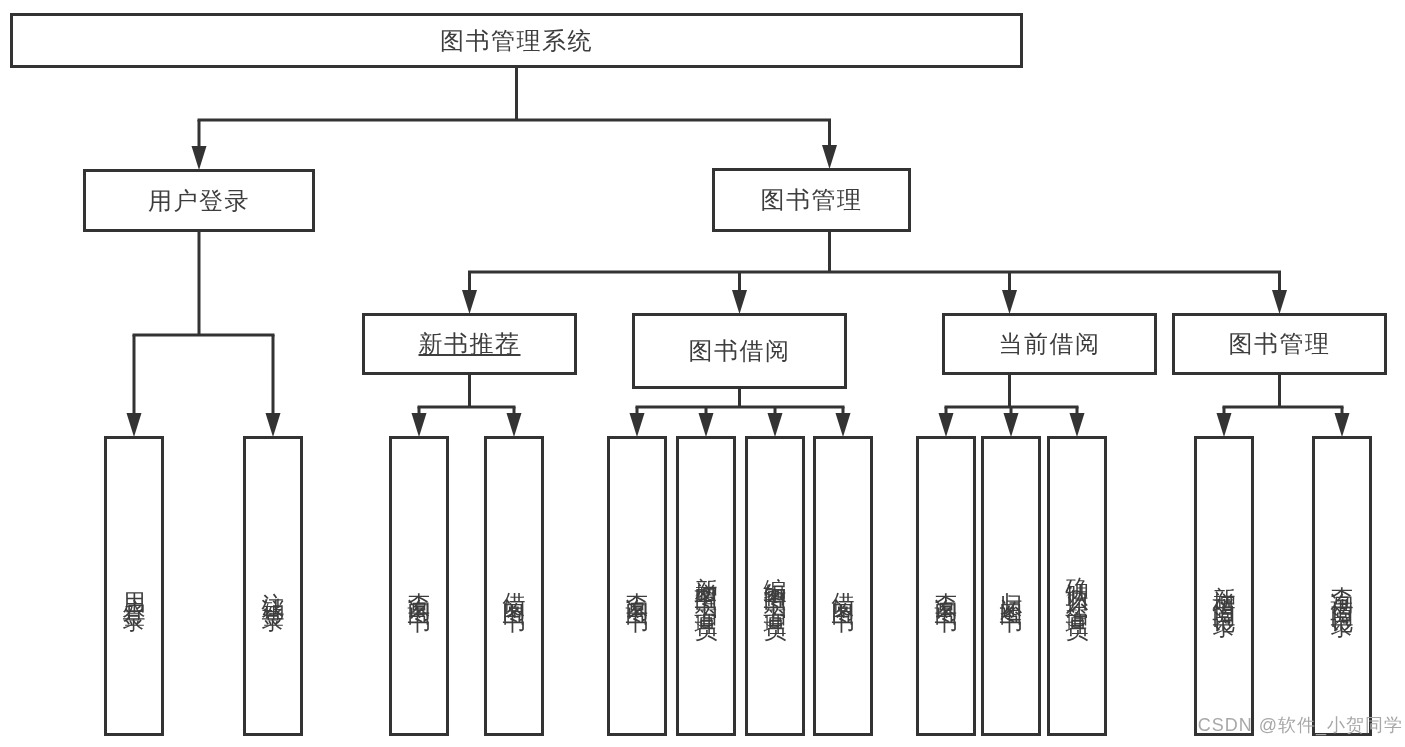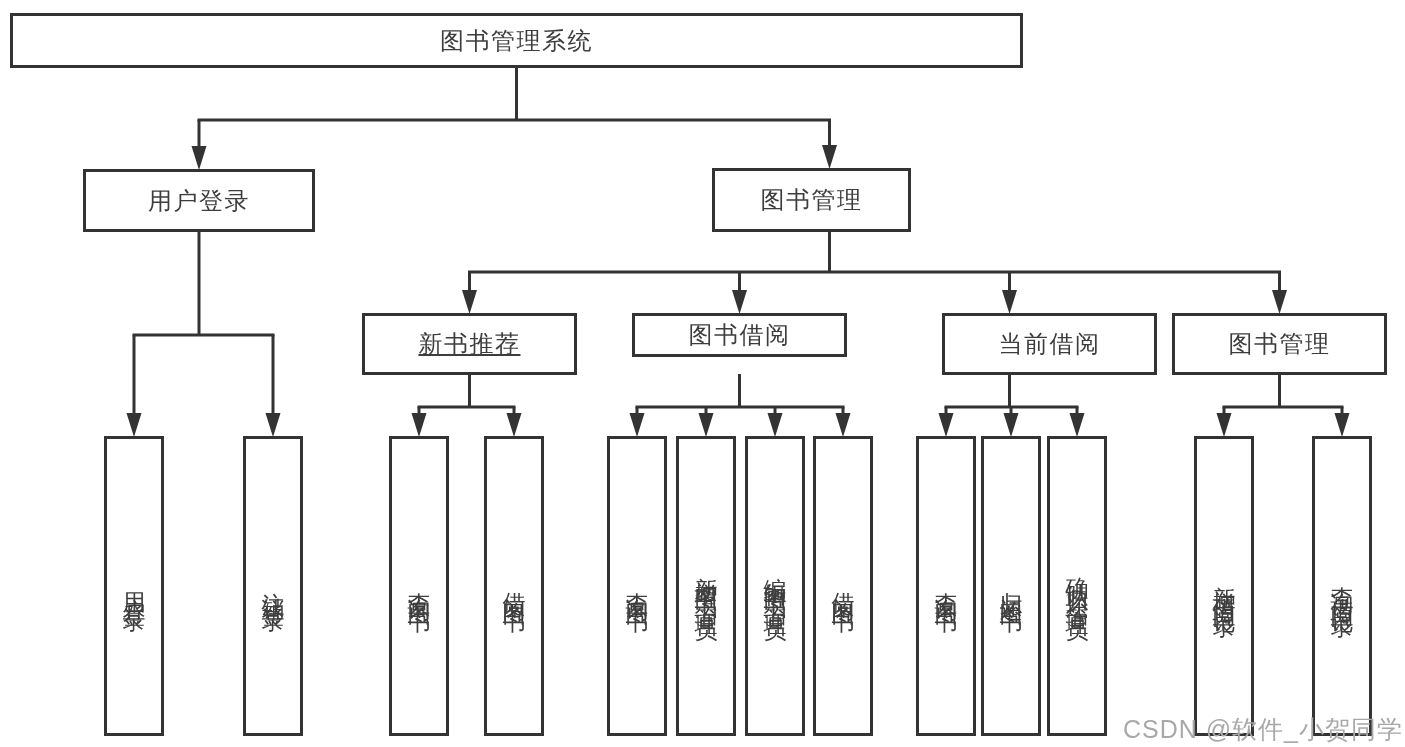--- a/index.html
+++ b/index.html
@@ -36,21 +36,21 @@
   .node.v .label{
     writing-mode:vertical-rl;
     text-orientation:mixed;
     font-size:23px;
     letter-spacing:6px;
     line-height:1;
   }
   .watermark{
     position:absolute;
     top:713px;right:2px;
-    font-size:25px;
+    font-size:18px;
     letter-spacing:1px;
     color:var(--watermark);
     z-index:10;
     white-space:nowrap;
   }
 </style>
 </head>
 <body>
 
 <div class="stage">
@@ -114,21 +114,21 @@
       </div>
       <div class="node h" style="left: 83px; top: 169px; width: 232px; height: 63px;">
         <span class="label">用户登录</span>
       </div>
       <div class="node h" style="left: 712px; top: 168px; width: 199px; height: 64px;">
         <span class="label">图书管理</span>
       </div>
       <div class="node h" style="left: 362px; top: 313px; width: 215px; height: 62px; text-decoration: underline;">
         <span class="label">新书推荐</span>
       </div>
-      <div class="node h" style="left: 632px; top: 313px; width: 215px; height: 44px;">
+      <div class="node h" style="left: 632px; top: 313px; width: 215px; height: 76px;">
         <span class="label">图书借阅</span>
       </div>
       <div class="node h" style="left: 902px; top: 313px; width: 215px; height: 62px; margin-left: 40px;">
         <span class="label">当前借阅</span>
       </div>
       <div class="node h" style="left: 1172px; top: 313px; width: 215px; height: 62px;">
         <span class="label">图书管理</span>
       </div>
       <div class="node v" style="left: 104px; top: 436px; width: 60px; height: 300px;">
         <span class="label">用户登录</span>

